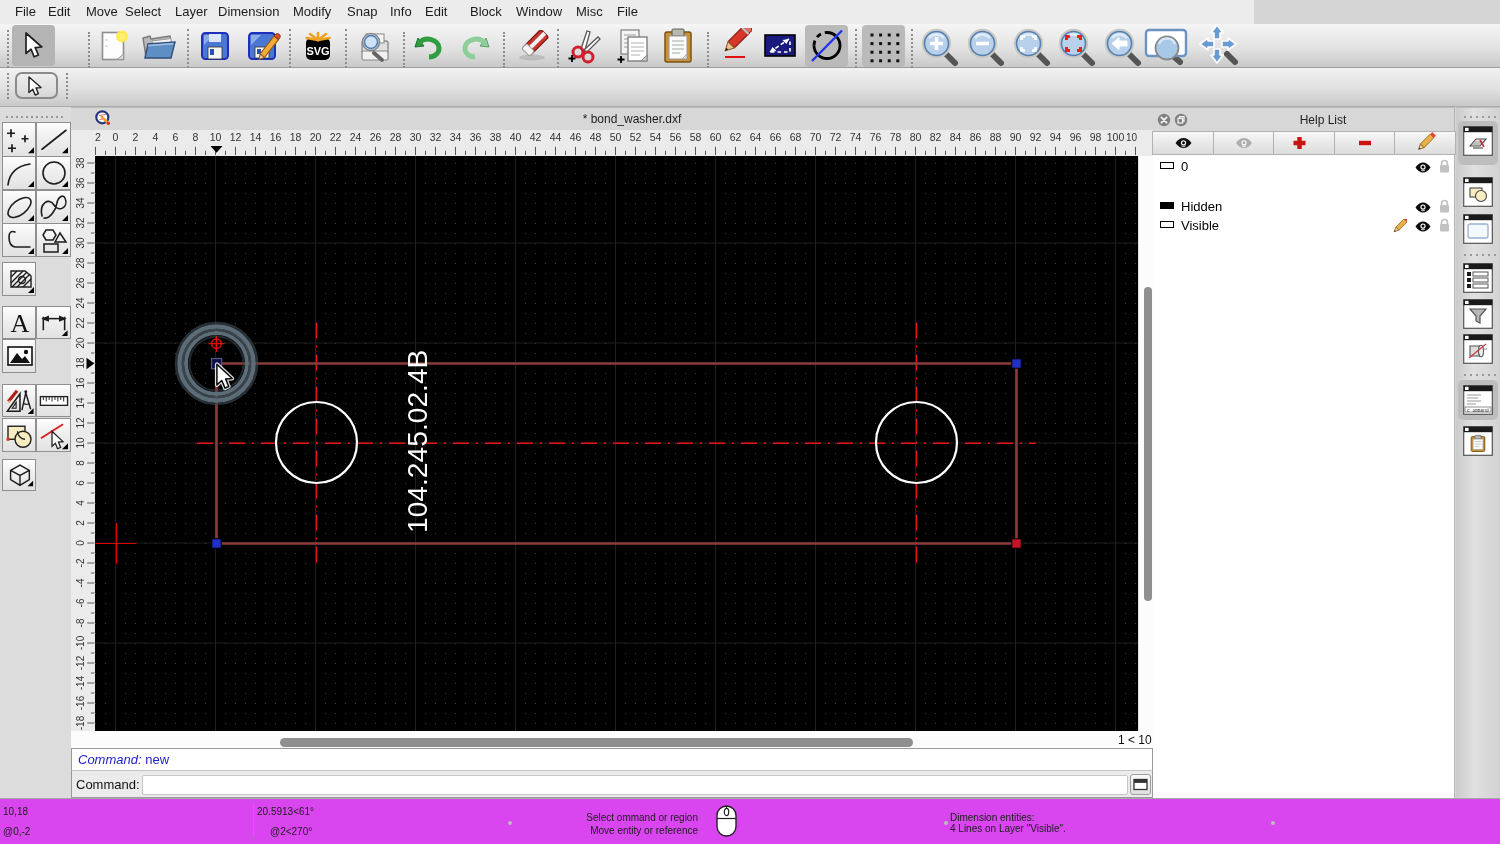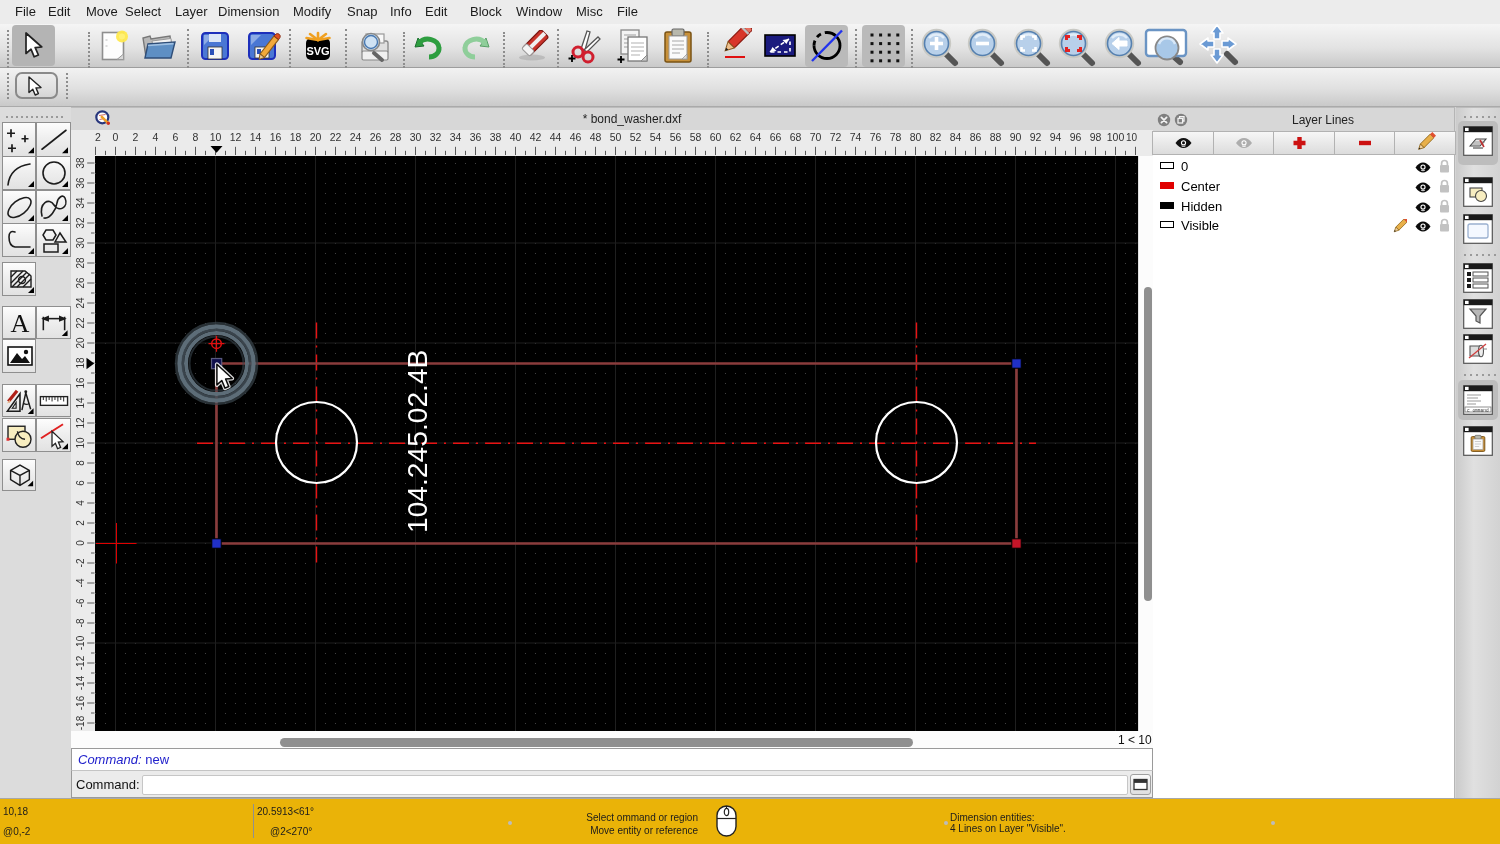--- a/index.html
+++ b/index.html
@@ -1,28 +1,28 @@
 <!DOCTYPE html>
 <html><head><meta charset="utf-8"><style>
 *{margin:0;padding:0;box-sizing:border-box;}
 html,body{width:1500px;height:844px;overflow:hidden;}
 body{font-family:"Liberation Sans",sans-serif;position:relative;background:#d5d5d5;}
 .abs{position:absolute;}
-#menubar{left:0;top:0;width:1500px;height:24px;background:#ececec;color:#1b1b1b;font-size:13px;}
+#menubar{left:0;top:0;width:1254px;height:24px;background:#ececec;color:#1b1b1b;font-size:13px;}
 #menubar span{position:absolute;top:4px;}
 #tb1{left:0;top:24px;width:1500px;height:44px;background:linear-gradient(#f5f5f5,#e3e3e3 55%,#c9c9c9);border-bottom:1px solid #9d9d9d;}
 #tb2{left:0;top:68px;width:1500px;height:39px;background:linear-gradient(#f2f2f2,#e0e0e0 55%,#c9c9c9);border-bottom:1px solid #aaa;}
 .vsep{position:absolute;width:0;border-left:2px dotted #8d8d8d;}
 .tbsel{position:absolute;background:#b4b4b4;border-radius:4px;}
 #titleband{left:71px;top:107px;width:1082px;height:23px;background:#d7d7d7;border-top:1px solid #bcbcbc;}
 #paneltitle{left:1153px;top:107px;width:302px;height:24px;background:#d7d7d7;border-top:1px solid #bcbcbc;border-right:1px solid #b5b5b5;}
 #rstrip{left:1456px;top:107px;width:44px;height:691px;background:linear-gradient(90deg,#cbcbcb,#e0e0e0 40%,#d2d2d2);border-top:1px solid #bcbcbc;}
 #palettecol{left:0;top:107px;width:71px;height:691px;background:#dcdcdc;}
 .palbtn{position:absolute;background:linear-gradient(#fdfdfd,#efefef 45%,#e2e2e2);border:1px solid #8f8f8f;}
-#statusbar{left:0;top:798px;width:1500px;height:46px;background:#eab308;border-top:1px solid #a8a8a8;font-size:10px;color:#1c1c1c;}
+#statusbar{left:0;top:798px;width:1500px;height:46px;background:#d946ef;border-top:1px solid #a8a8a8;font-size:10px;color:#1c1c1c;}
 .st{position:absolute;line-height:12px;}
 #cmdhist{left:71px;top:748px;width:1082px;height:23px;background:#fff;border:1px solid #9a9a9a;border-bottom:1px solid #c4c4c4;font-size:13px;color:#2222cc;}
 #cmdrow{left:71px;top:771px;width:1082px;height:27px;background:#ebebeb;border-left:1px solid #9a9a9a;border-right:1px solid #9a9a9a;border-bottom:1px solid #9a9a9a;font-size:13px;color:#111;}
 #cmdinput{position:absolute;left:70px;top:4px;width:986px;height:20px;background:#fff;border:1px solid #c6c6c6;border-radius:2px;}
 #cmdbtn{position:absolute;left:1058px;top:3px;width:21px;height:21px;background:linear-gradient(#fafafa,#dedede);border:1px solid #9f9f9f;border-radius:3px;}
 #layerlist{left:1153px;top:131px;width:302px;height:667px;background:#fff;border-right:1px solid #b5b5b5;}
 .lbtn{position:absolute;top:0;height:24px;background:linear-gradient(#f7f7f7,#e9e9e9 50%,#dcdcdc);border:1px solid #b2b2b2;}
 .lrow{position:absolute;left:0;width:300px;height:20px;font-size:13px;color:#000;}
 .sw{position:absolute;left:7px;top:5px;width:14px;height:7px;border:1.5px solid #000;}
 #vscroll{left:1138px;top:156px;width:15px;height:575px;background:#fcfcfc;border-left:1px solid #e0e0e0;}
@@ -514,21 +514,21 @@
       </svg></div>
   </div>
 <div id="paneltitle" class="abs">
 <svg class="abs" style="left:4px;top:5px" width="36" height="14" viewBox="0 0 36 14">
 <circle cx="7" cy="7" r="6.2" fill="#7f7f7f"></circle>
 <path d="M4.4 4.4 L9.6 9.6 M9.6 4.4 L4.4 9.6" stroke="#f2f2f2" stroke-width="1.8" stroke-linecap="round"></path>
 <circle cx="24" cy="7" r="6.2" fill="#7f7f7f"></circle>
 <rect x="21" y="5.4" width="4.6" height="4.6" fill="none" stroke="#f2f2f2" stroke-width="1.3"></rect>
 <path d="M22.6 5.2 V3.6 H27 V8 H25.4" fill="none" stroke="#f2f2f2" stroke-width="1.3"></path>
 </svg>
-<div class="abs" style="left:90px;top:5px;width:160px;text-align:center;font-size:12px;color:#222">Layer Lines</div>
+<div class="abs" style="left:90px;top:5px;width:160px;text-align:center;font-size:12px;color:#222">Help List</div>
 </div>
 <div id="layerlist" class="abs">
 <div class="lbtn" style="left:-1px;width:63px"></div>
 <div class="lbtn" style="left:60px;width:62px"></div>
 <div class="lbtn" style="left:120px;width:63px"></div>
 <div class="lbtn" style="left:181px;width:62px"></div>
 <div class="lbtn" style="left:241px;width:62px"></div>
 <svg class="abs" style="left:0;top:0" width="302" height="24" viewBox="0 0 302 24">
       <g transform="translate(30.5,12)">
         <path d="M-8 0 Q-4.5 -5 0 -5 Q4.5 -5 8 0 Q4.5 5 0 5 Q-4.5 5 -8 0 Z" fill="#111"></path>
@@ -547,34 +547,20 @@
       <g transform="translate(272,12) rotate(45)">
 <rect x="-2.6" y="-10" width="5.2" height="14" fill="#e8b04a" stroke="#8a6010" stroke-width="0.8"></rect>
 <rect x="-2.6" y="-13" width="5.2" height="3.4" fill="#e05030"></rect>
 <path d="M-2.6 4 L0 9 L2.6 4 Z" fill="#f0d0a0" stroke="#8a6010" stroke-width="0.8"></path>
 <path d="M-0.9 7.2 L0 9 L0.9 7.2 Z" fill="#222"></path>
 </g>
     </svg>
 <div class="lrow" style="top:26.0px">
 <span class="sw" style="background:#fff;border-color:#000"></span>
 <span style="position:absolute;left:28px;top:2px">0</span>
-<svg style="position:absolute;left:262px;top:5px" width="16" height="11" viewBox="0 0 16 11">
-        <path d="M0.5 5.5 Q4 0.4 8 0.4 Q12 0.4 15.5 5.5 Q12 10.6 8 10.6 Q4 10.6 0.5 5.5 Z" fill="#0a0a0a"></path>
-        <circle cx="8" cy="5.1" r="2.6" fill="#fff"></circle>
-        <circle cx="8" cy="5.1" r="1.5" fill="#0a0a0a"></circle>
-        <path d="M6.2 8.3 Q8 9.3 9.8 8.3" stroke="#fff" stroke-width="0.9" fill="none"></path>
-      </svg>
-<svg style="position:absolute;left:286px;top:2px" width="11" height="15" viewBox="0 0 11 15">
-        <path d="M2.6 6 V4.4 A2.9 2.9 0 0 1 8.4 4.4 V6" fill="none" stroke="#c2c2c2" stroke-width="1.7"></path>
-        <rect x="1" y="6" width="9" height="7.5" rx="1" fill="#c2c2c2"></rect>
-      </svg>
-</div>
-<div class="lrow" style="top:45.8px">
-<span class="sw" style="background:#e00000;border-color:#e00000"></span>
-<span style="position:absolute;left:28px;top:2px">Center</span>
 <svg style="position:absolute;left:262px;top:5px" width="16" height="11" viewBox="0 0 16 11">
         <path d="M0.5 5.5 Q4 0.4 8 0.4 Q12 0.4 15.5 5.5 Q12 10.6 8 10.6 Q4 10.6 0.5 5.5 Z" fill="#0a0a0a"></path>
         <circle cx="8" cy="5.1" r="2.6" fill="#fff"></circle>
         <circle cx="8" cy="5.1" r="1.5" fill="#0a0a0a"></circle>
         <path d="M6.2 8.3 Q8 9.3 9.8 8.3" stroke="#fff" stroke-width="0.9" fill="none"></path>
       </svg>
 <svg style="position:absolute;left:286px;top:2px" width="11" height="15" viewBox="0 0 11 15">
         <path d="M2.6 6 V4.4 A2.9 2.9 0 0 1 8.4 4.4 V6" fill="none" stroke="#c2c2c2" stroke-width="1.7"></path>
         <rect x="1" y="6" width="9" height="7.5" rx="1" fill="#c2c2c2"></rect>
       </svg>

